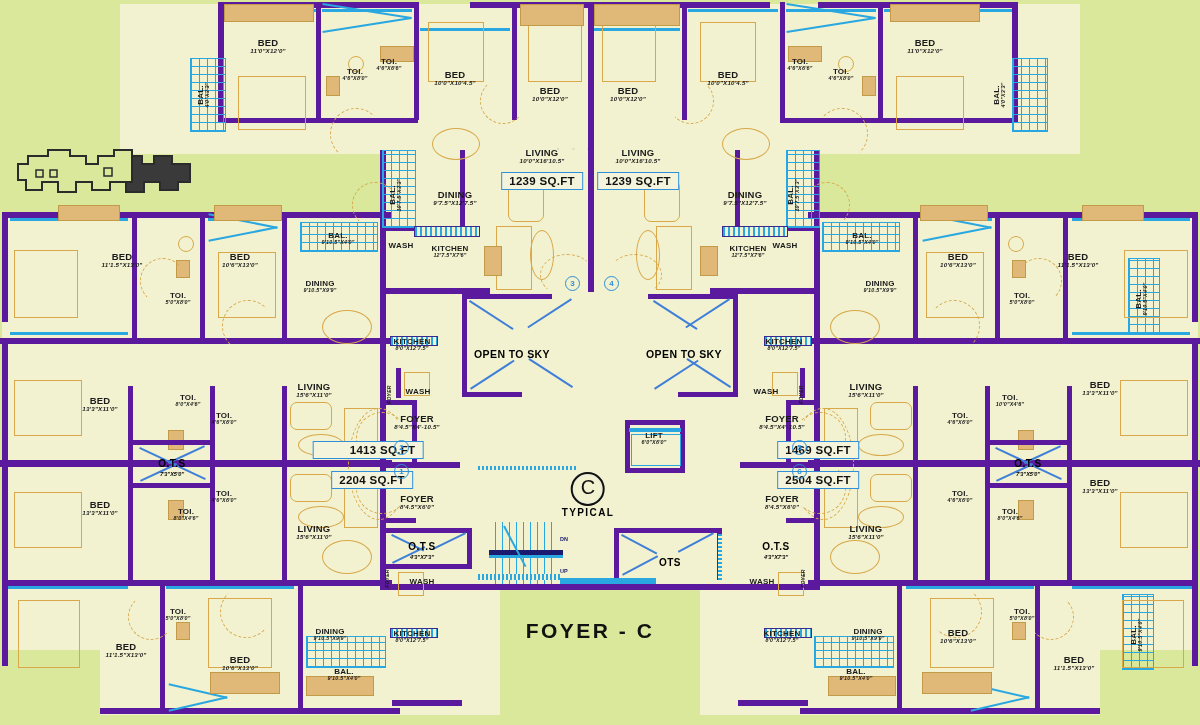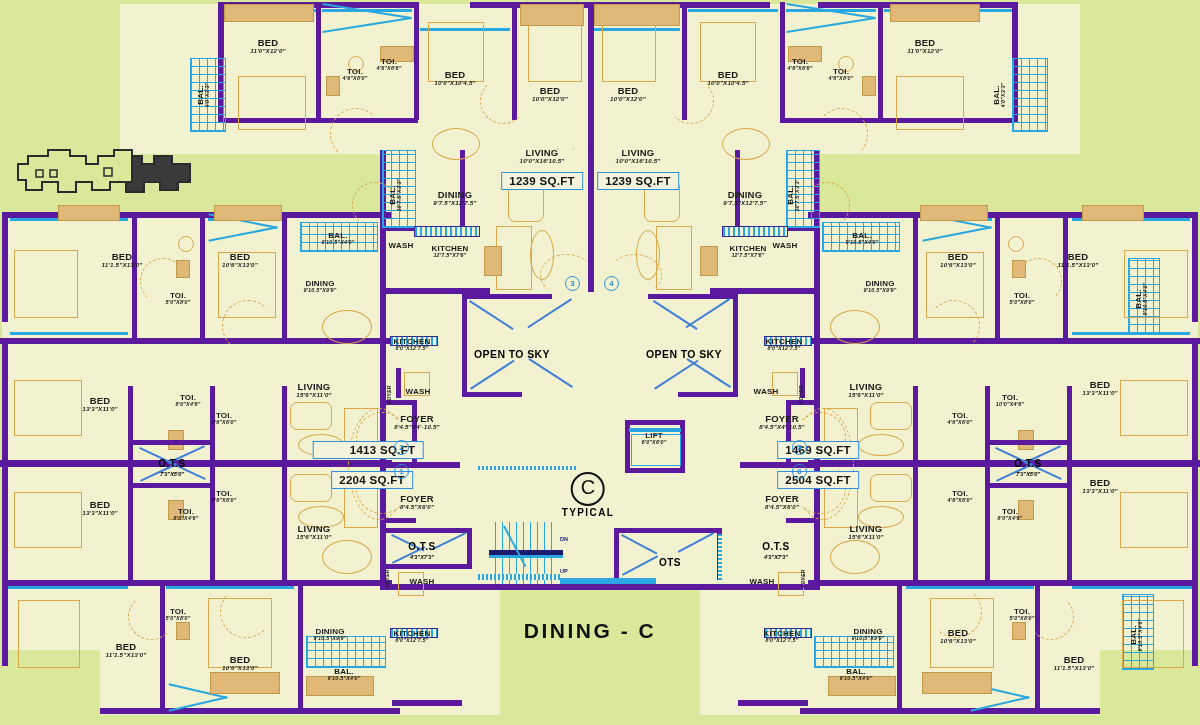--- a/index.html
+++ b/index.html
@@ -739,16 +739,16 @@
   <div class="lbl vert" style="left:804px;top:576px;">
     <span class="d" style="font-size:5px;">FOYER</span>
   </div>
 
   <div id="corridor-mark">
     <div class="ring">C</div>
     <div class="cw">TYPICAL</div>
   </div>
 
   <div id="title">
-    <div class="t1">DINING - C</div>
+    <div class="t1">FOYER - C</div>
   </div>
 
 </div>
 
 </body></html>

